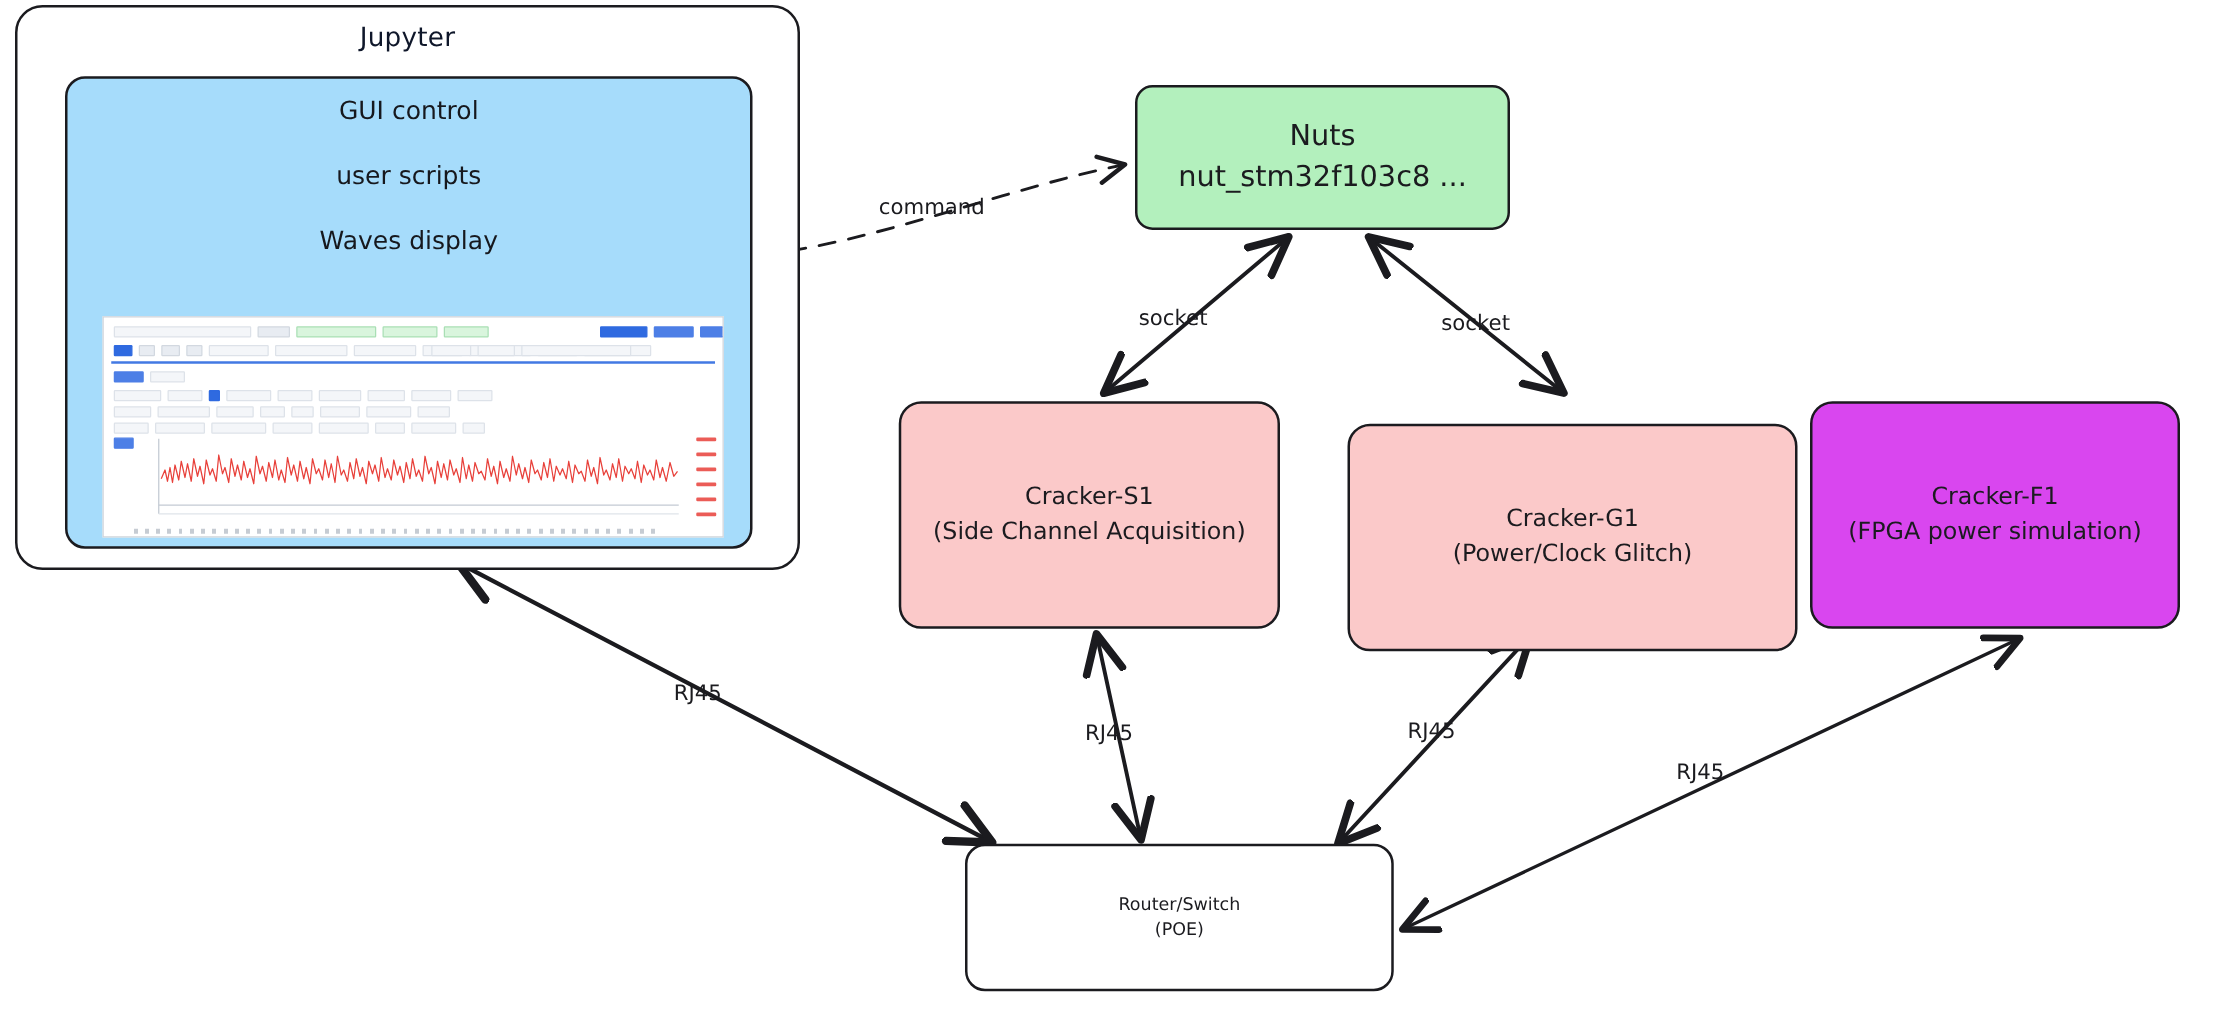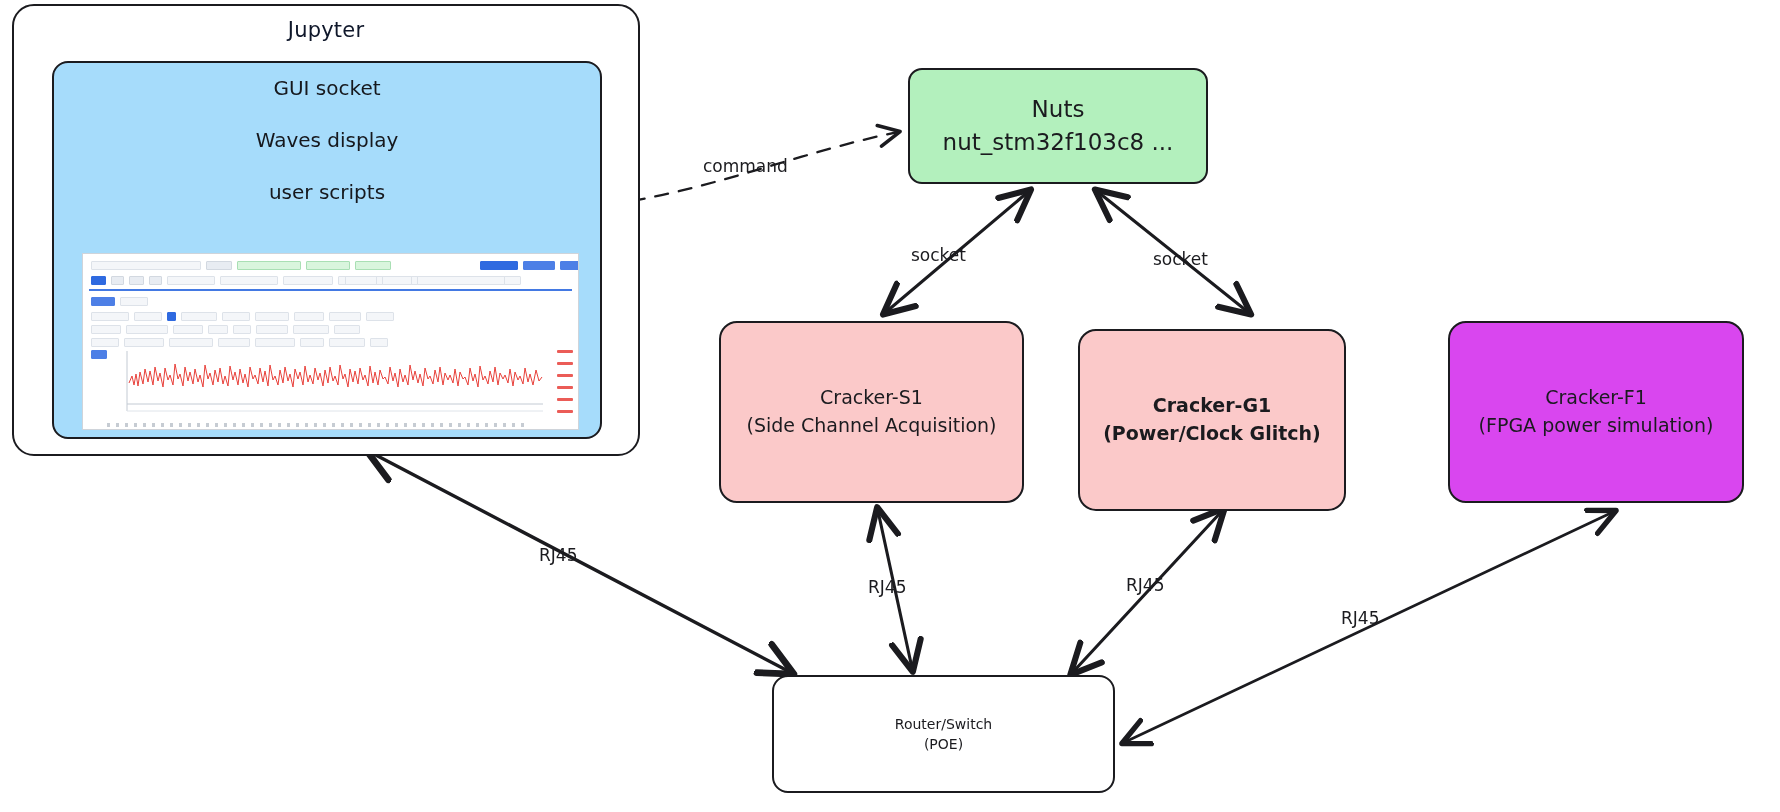--- a/index.html
+++ b/index.html
@@ -48,21 +48,21 @@
   .ss-ytick{position:absolute;width:16px;height:3px;background:#e8403a;opacity:.85;border-radius:1px;}
   .ss-xticks{position:absolute;left:24px;bottom:2px;width:420px;height:4px;
     background:repeating-linear-gradient(to right,#aeb6c0 0 3px,transparent 3px 9px);opacity:.7;}
   
   .box{
     border:2.6px solid #1b1b1f;border-radius:14px;
   }
   #node-nuts{left:908px;top:68px;width:300px;height:116px;background:#b3f0bd;}
   #node-nuts .node-label{font-size:23px;}
   #node-cracker-s1{left:719px;top:321px;width:305px;height:182px;background:#fbc9c9;border-radius:18px;}
-  #node-cracker-g1{left:1078px;top:329px;width:268px;height:182px;background:#fbc9c9;border-radius:18px;font-weight:bold;}
+  #node-cracker-g1{left:1078px;top:339px;width:360px;height:182px;background:#fbc9c9;border-radius:18px;}
   #node-cracker-f1{left:1448px;top:321px;width:296px;height:182px;background:#d946ef;border-radius:18px;}
   .cracker .node-label{font-size:19px;}
   #node-router{left:772px;top:675px;width:343px;height:118px;background:#ffffff;border-radius:16px;}
   #node-router .node-label{font-size:14px;}
   
   .edge-label{
     position:absolute;font-size:17px;color:#1b1b1f;background:transparent;
     white-space:nowrap;
   }
   #label-command{left:703px;top:156px;}
@@ -122,23 +122,23 @@
     <g>
       <path d="M1613 512 L 1125 742" fill="none" stroke="#1b1b1f" stroke-width="2.7" stroke-linecap="round" marker-start="url(#ahw)" marker-end="url(#ahw)"></path>
     </g>
   </svg>
 
   <div id="jupyter-container" class="node">
     <div id="jupyter-title">Jupyter</div>
 
     <div id="jupyter-panel">
       <div id="panel-lines">
-        <div class="panel-line">GUI socket</div>
+        <div class="panel-line">GUI control</div>
+        <div class="panel-line">user scripts</div>
         <div class="panel-line">Waves display</div>
-        <div class="panel-line">user scripts</div>
       </div>
 
       <div id="embedded-screenshot">
 
         <div class="ss-row" style="left:8px;top:7px;">
           <div class="ss-chip txt" style="width:108px;"></div>
           <div class="ss-chip" style="width:24px;"></div>
           <div class="ss-chip green" style="width:62px;"></div>
           <div class="ss-chip green" style="width:42px;"></div>
           <div class="ss-chip green" style="width:34px;"></div>

